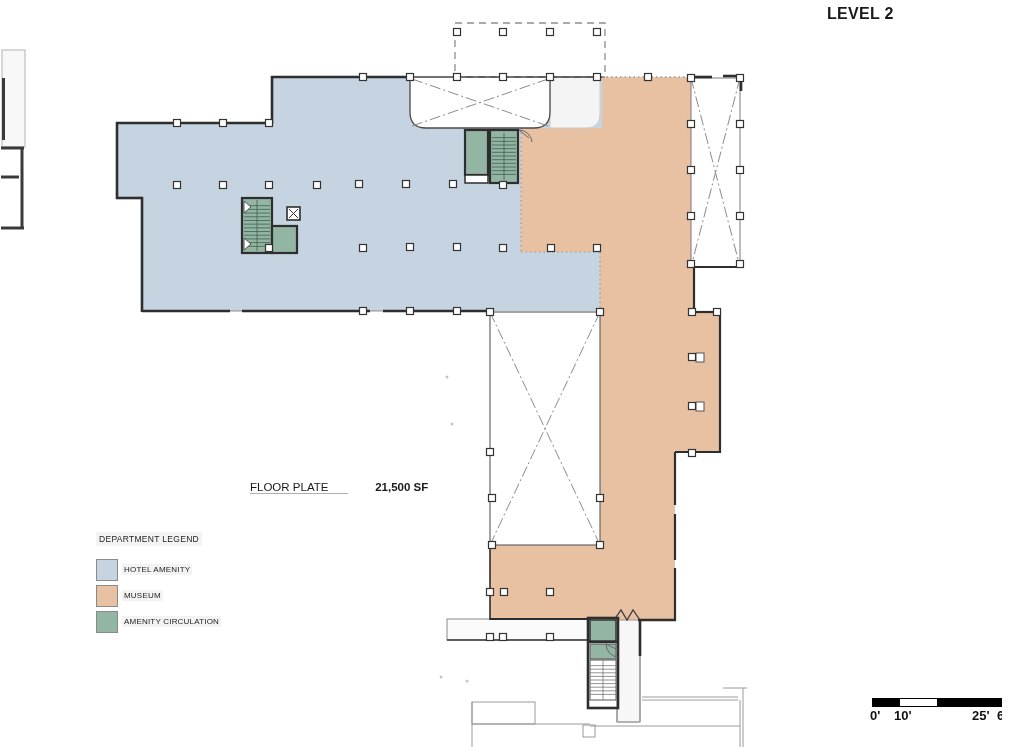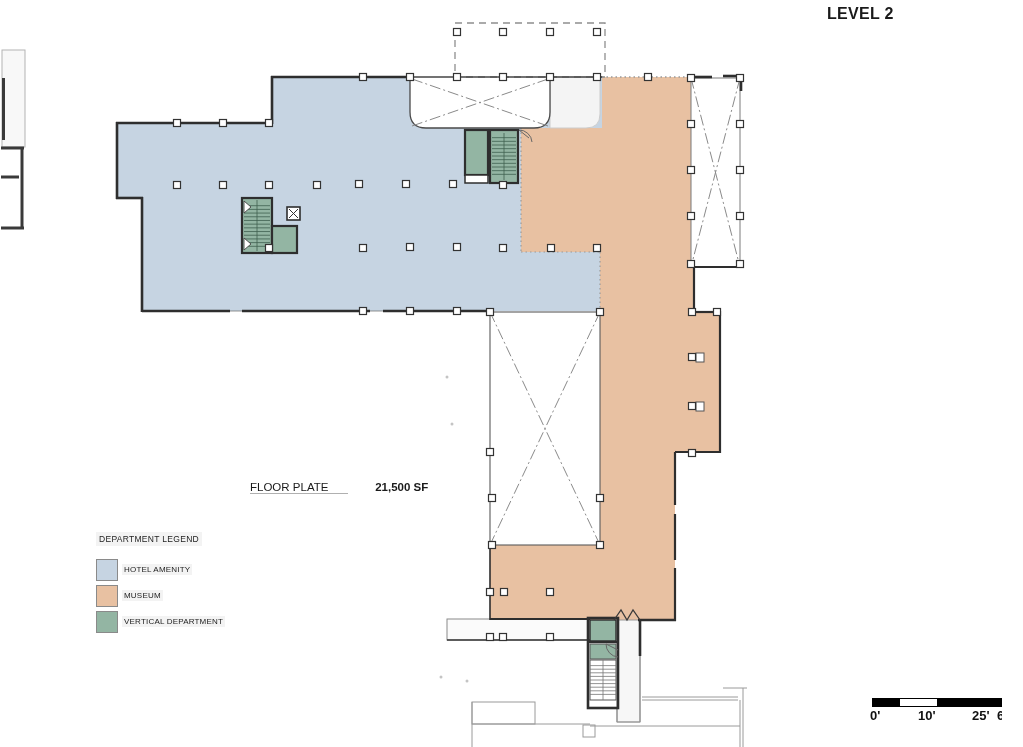--- a/index.html
+++ b/index.html
@@ -20,21 +20,21 @@
   .stats-row1 .stats-label{display:inline-block;width:98px;border-bottom:1.5px solid #b0b0b0;padding-bottom:0;}
   .stats-row1 .stats-value{font-weight:700;margin-left:24px;}
   .stats-rows2{margin-top:18px;line-height:16px;}
   .stats-rows2 .stats-label{display:inline-block;width:102px;}
   .stats-rows2 .stats-value{display:inline-block;width:68px;text-align:right;}
   .scalebar-bar{position:absolute;left:872px;top:698px;width:128px;height:7px;border:1px solid #000;display:flex;}
   .seg{height:100%;box-sizing:border-box;}
   .seg-black{background:#000;}
   .seg-white{background:#fff;border-left:1px solid #000;border-right:1px solid #000;}
   .scalelabel{position:absolute;top:708px;font-size:13px;font-weight:700;color:#111;}
-  .sl-0{left:870px;} .sl-10{left:894px;margin-left:24px;} .sl-25{left:933px;margin-left:39px;} .sl-50{left:997px;}
+  .sl-0{left:870px;} .sl-10{left:894px;} .sl-25{left:933px;margin-left:39px;} .sl-50{left:997px;}
 </style>
 </head>
 <body>
 
 <div class="canvas">
   <svg viewBox="0 0 1023 747" width="1023" height="747">
       <rect x="2" y="50" width="23" height="97" fill="#f8f8f8" stroke="#b3b3b3" stroke-width="1"></rect>
       <line x1="3.5" y1="78" x2="3.5" y2="140" stroke="#3a3a3a" stroke-width="3"></line>
       <line x1="1" y1="148" x2="24" y2="148" stroke="#3a3a3a" stroke-width="3"></line>
       <line x1="22" y1="148" x2="22" y2="229" stroke="#3a3a3a" stroke-width="3"></line>
@@ -235,21 +235,21 @@
     <div class="legend-row">
       <span class="swatch swatch-hotel"></span>
       <span class="legend-label">HOTEL AMENITY</span>
     </div>
     <div class="legend-row">
       <span class="swatch swatch-museum"></span>
       <span class="legend-label">MUSEUM</span>
     </div>
     <div class="legend-row">
       <span class="swatch swatch-vert"></span>
-      <span class="legend-label">VERTICAL DEPARTMENT</span>
+      <span class="legend-label">AMENITY CIRCULATION</span>
     </div>
   </div>
 
   <div class="stats">
     <div class="stats-row1">
       <span class="stats-label">FLOOR PLATE</span>
       <span class="stats-value">21,500 SF</span>
     </div>
   </div>
 

